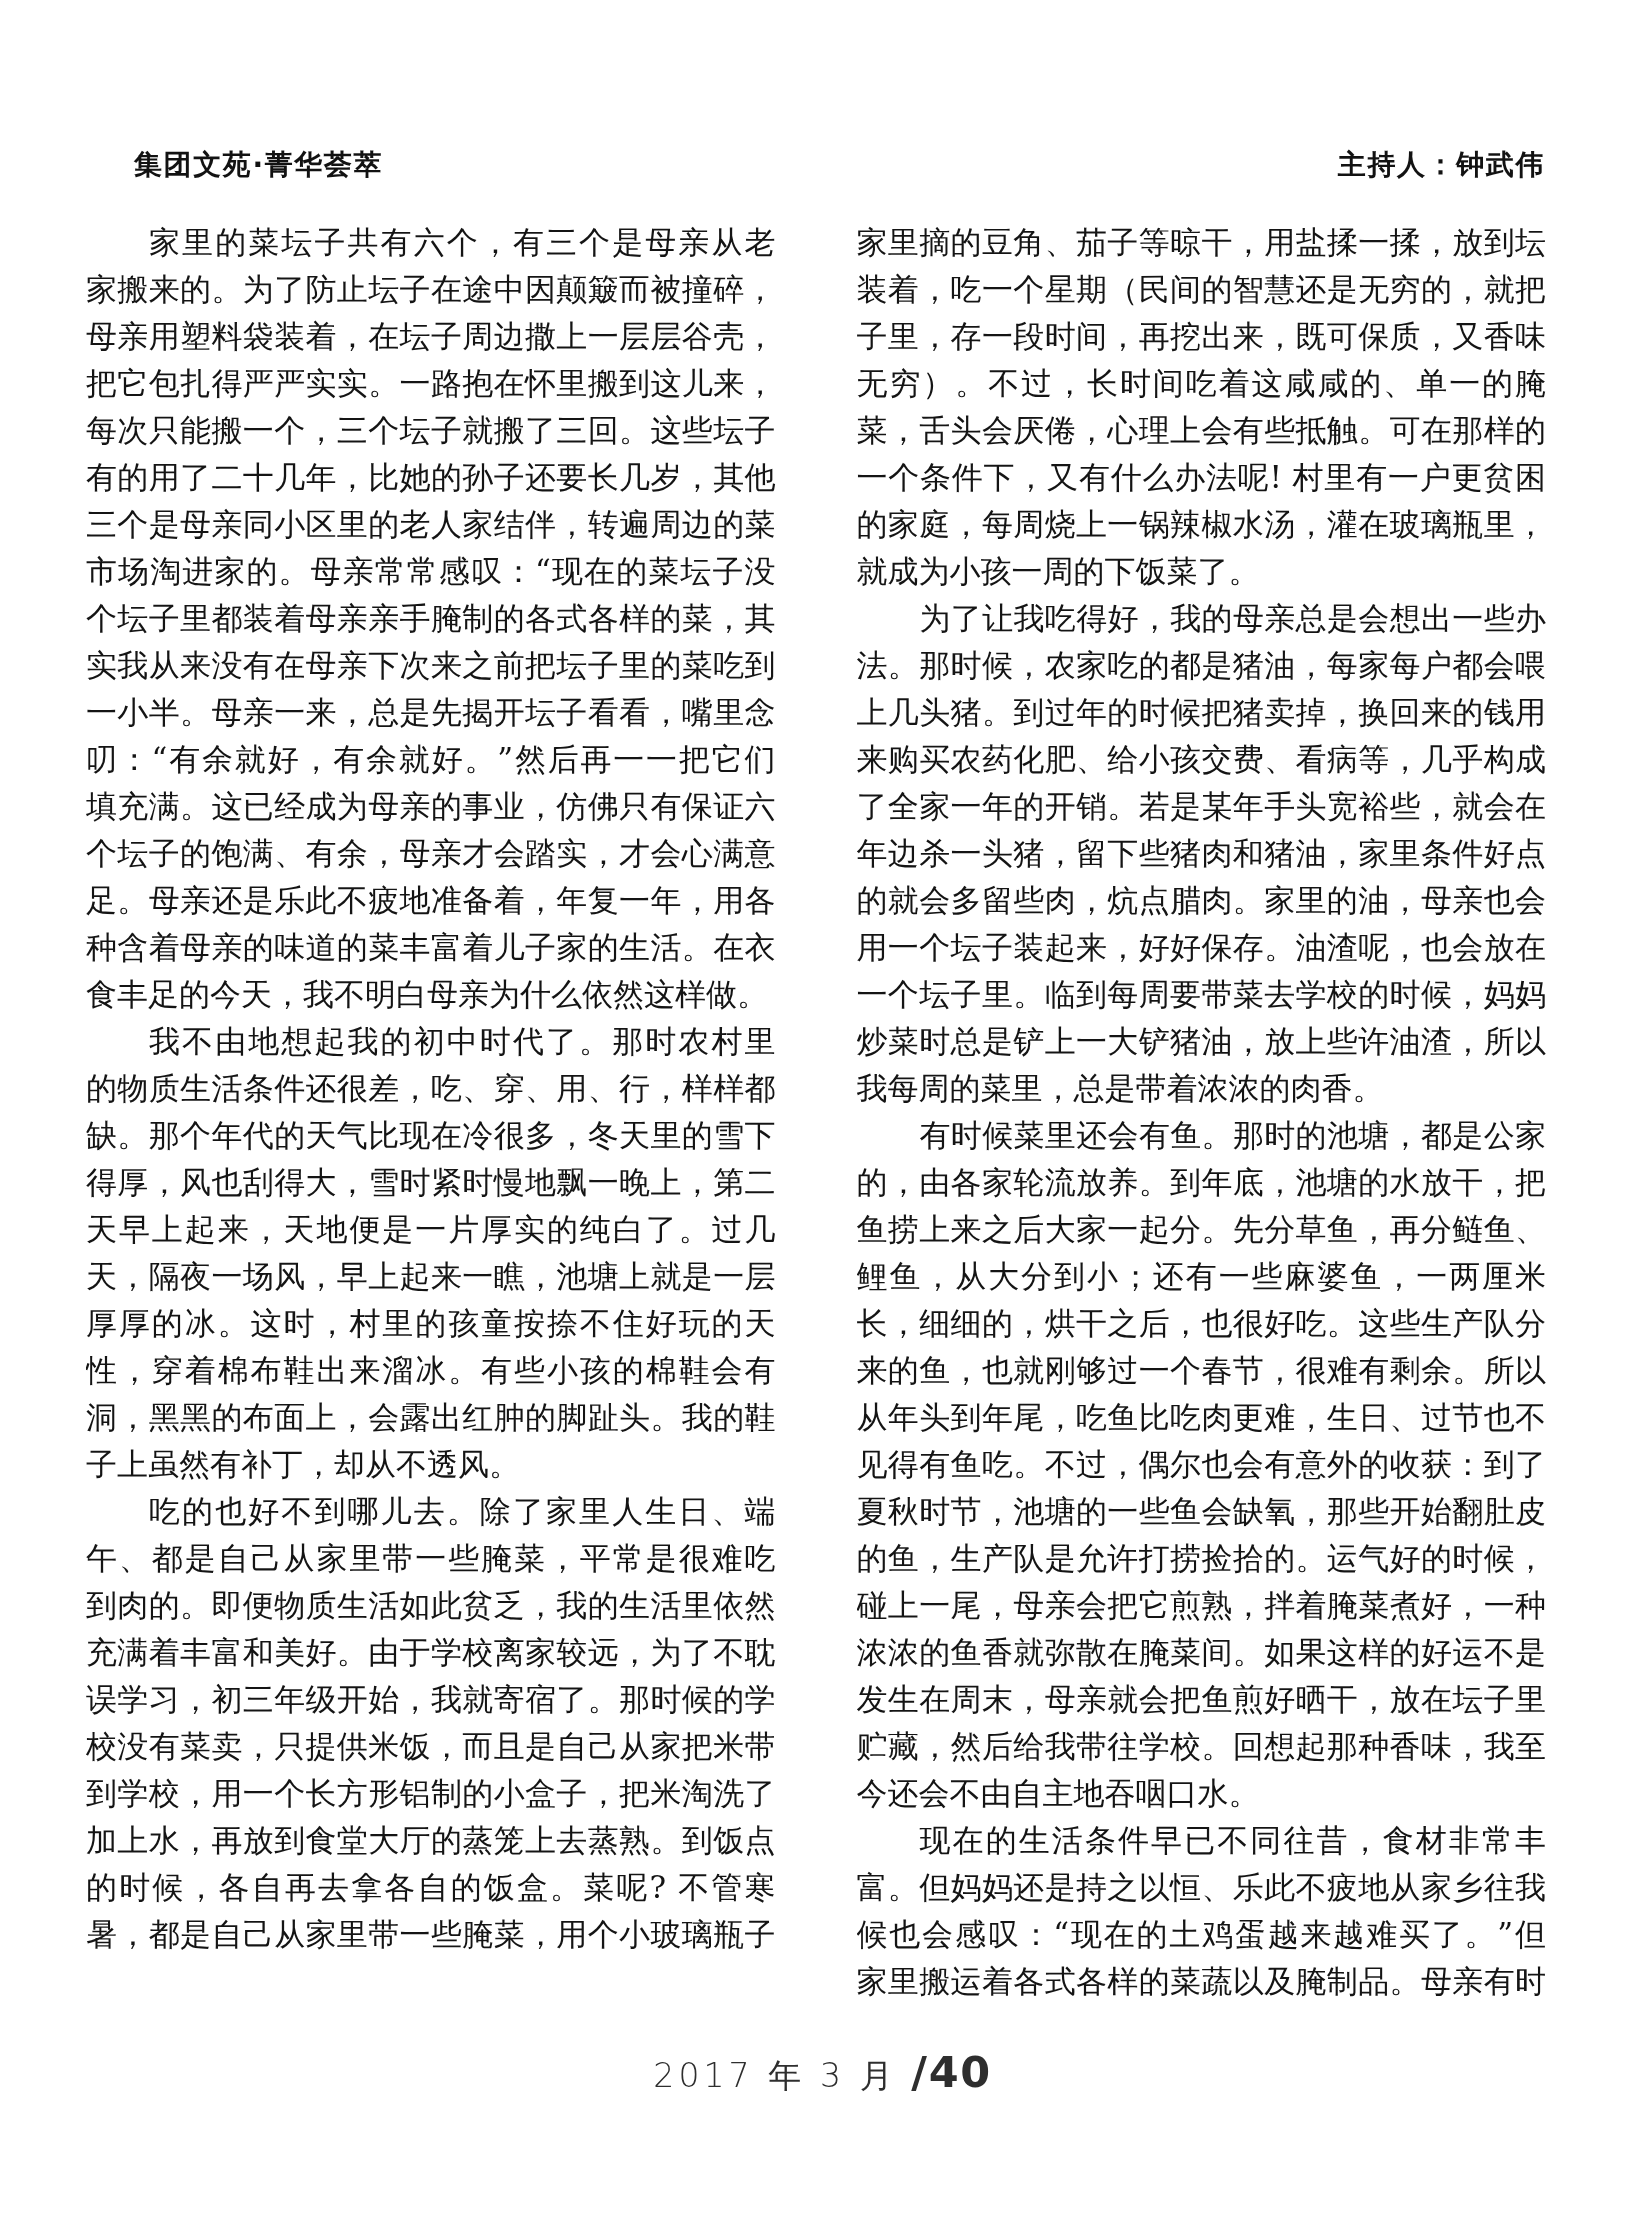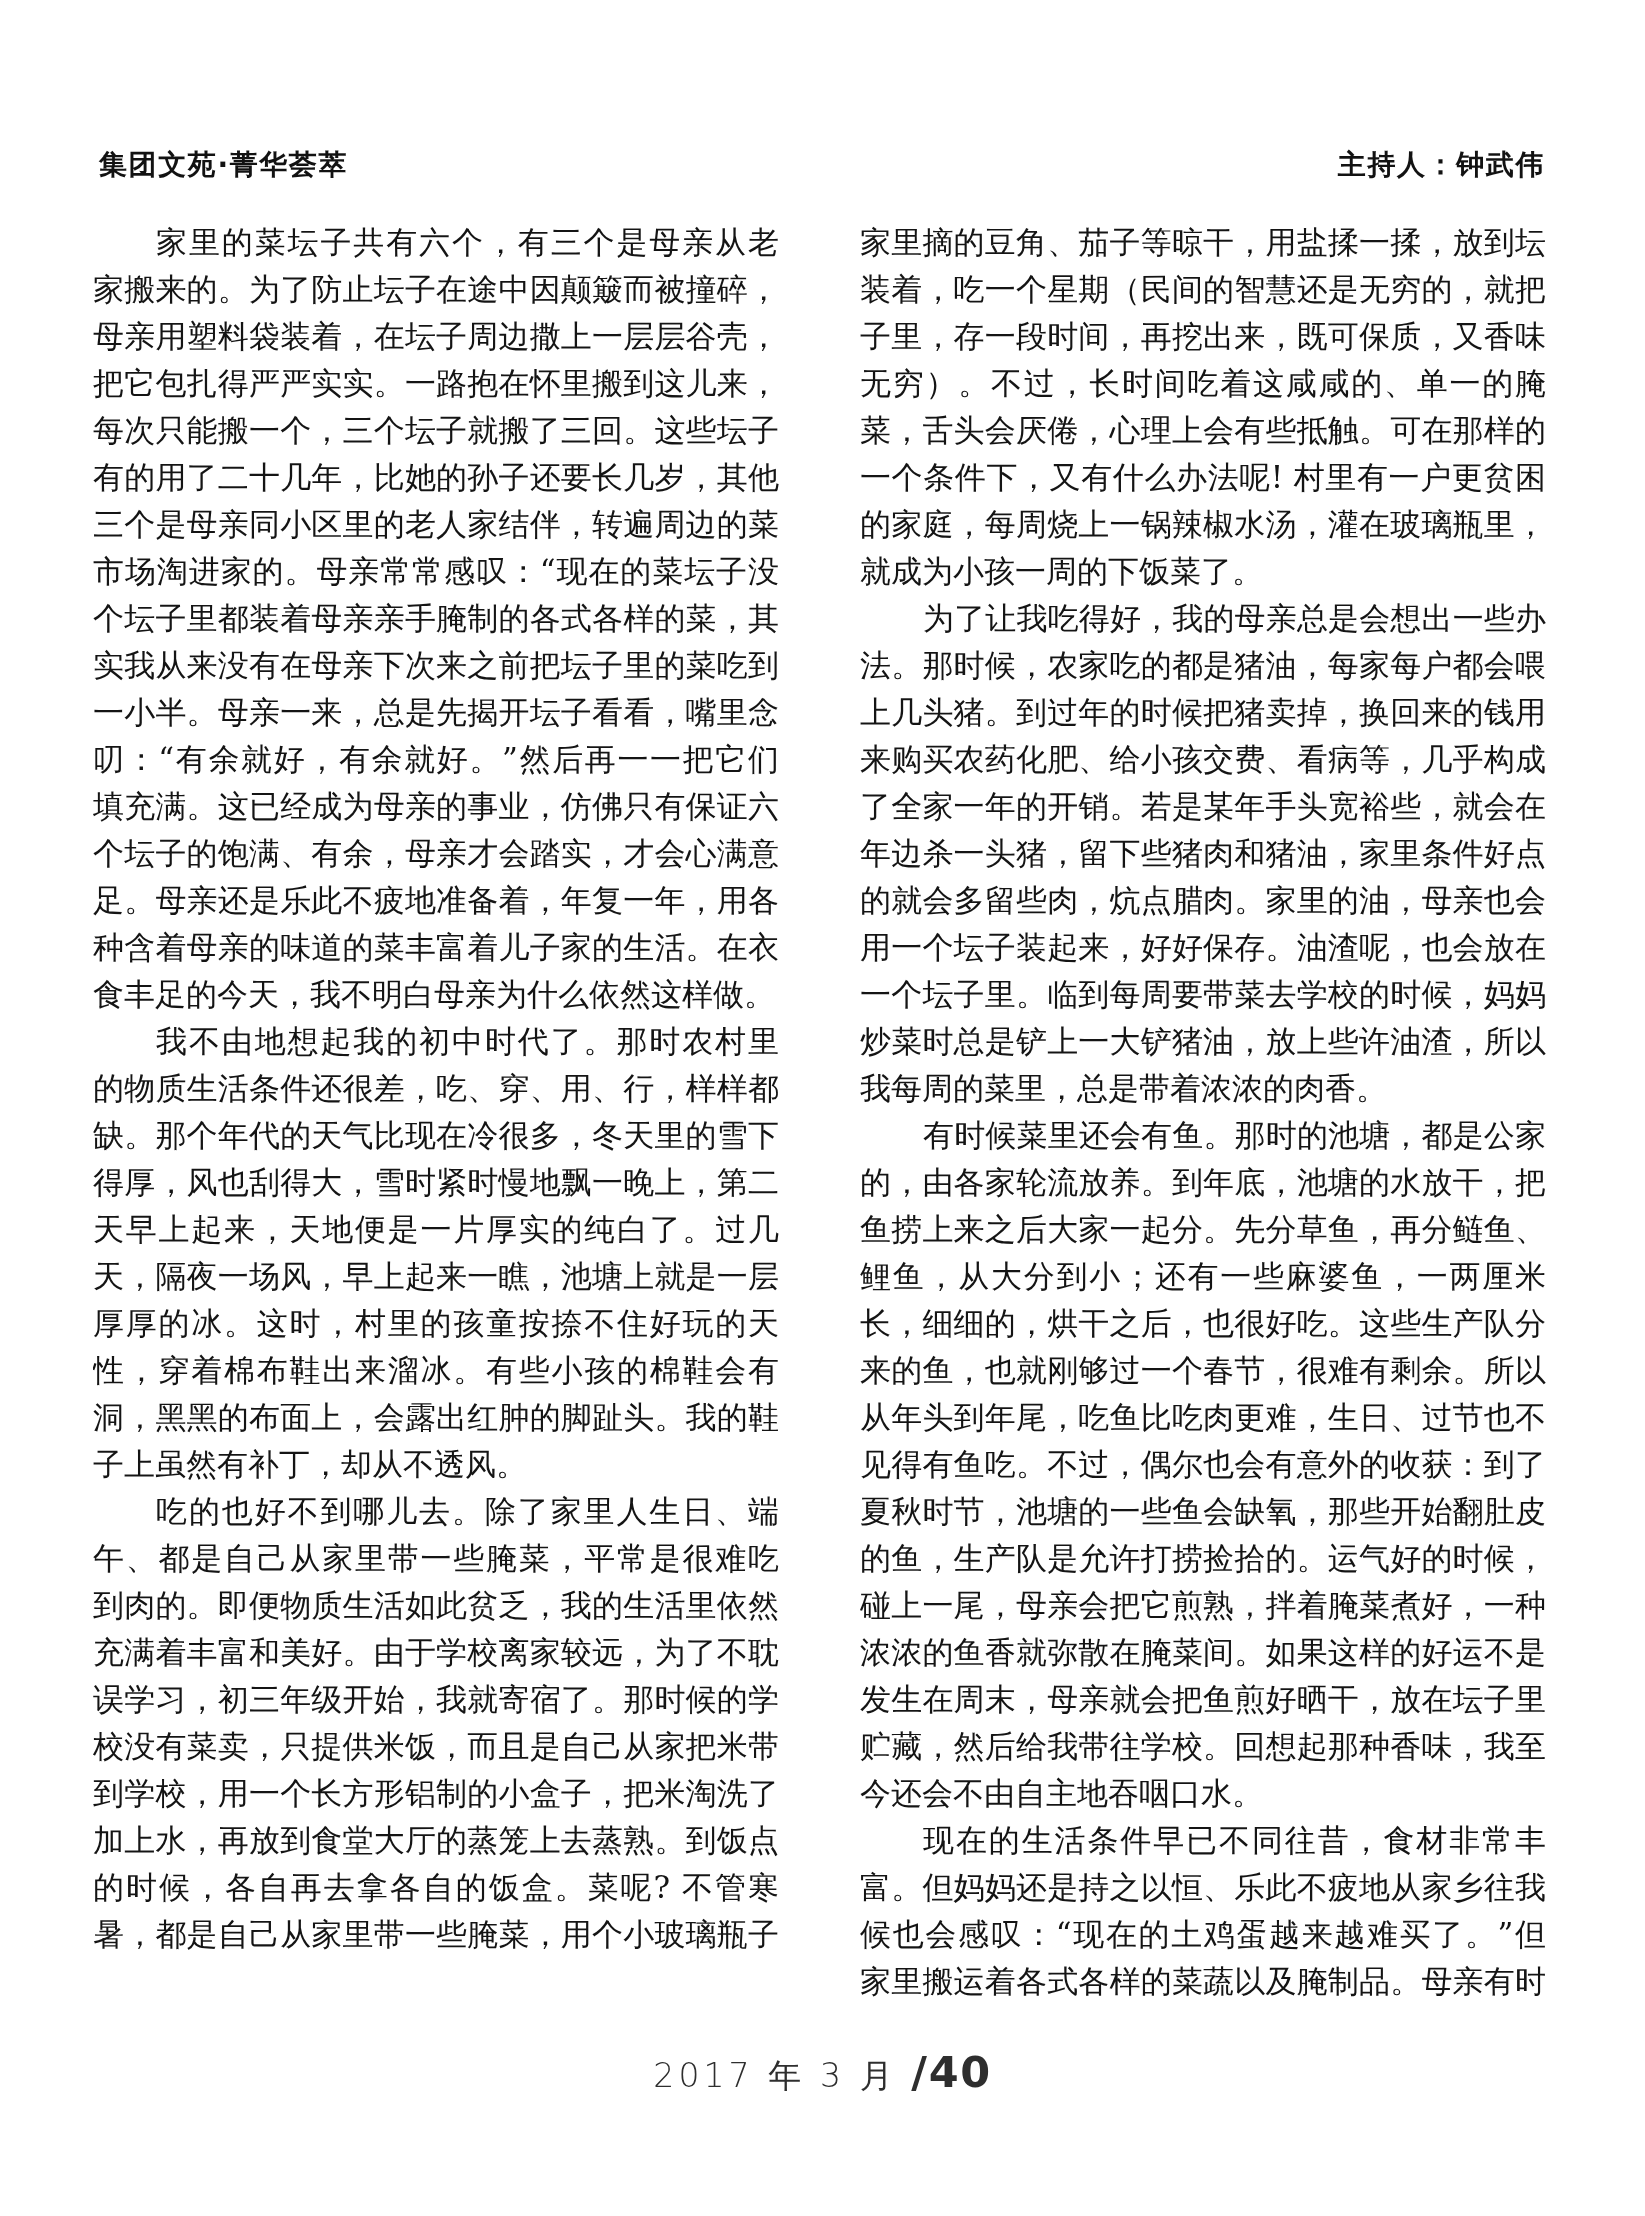--- a/index.html
+++ b/index.html
@@ -23,27 +23,28 @@
     display: flex;
     justify-content: space-between;
     align-items: baseline;
   }
   .header-left, .header-right {
     font-size: 28px;
     font-weight: bold;
     letter-spacing: 1.6px;
     color: #121212;
     white-space: nowrap;
+    margin-left: 35px;
   }
 
   
   .columns {
     position: absolute;
     top: 219px;
-    left: 93px;
+    left: 86px;
     right: 99px;
     display: flex;
     gap: 81px;
   }
   .col { width: 695px; }
   .line {
     font-family: "DejaVu Serif", serif;
     font-size: 31px;
     line-height: 47px;
     height: 47px;

